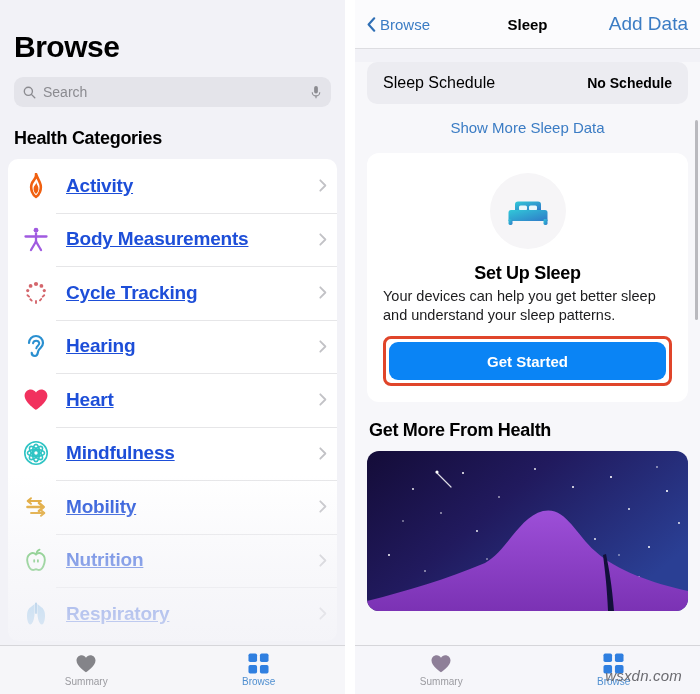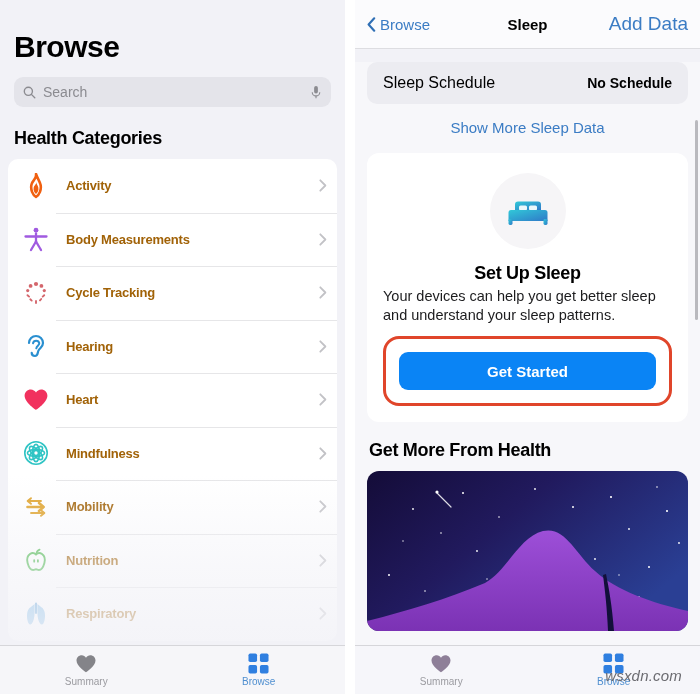--- a/index.html
+++ b/index.html
@@ -55,22 +55,23 @@
     position: relative;
   }
   .cat-row + .cat-row::before {
     content: ""; position: absolute; left: 48px; right: 0; top: 0;
     height: 1px; background: #e6e6e8;
   }
   .cat-ico { flex: none; width: 28px; height: 28px; display:flex; align-items:center; justify-content:center; }
   .cat-ico svg { display: block; }
   .cat-label {
     flex: 1; margin-left: 16px;
-    font-size: 13px; font-weight: bold; color: #a16207;
+    font-size: 19px; font-weight: bold; color: #1d4ed8;
     letter-spacing: -0.2px;
+    text-decoration: underline;
   }
   .chev { flex:none; width: 8px; height: 13px; display:block; }
   .list-fade {
     position: absolute; left: 0; right: 0; bottom: 49px; height: 170px;
     background: linear-gradient(to bottom, rgba(242,242,247,0) 0%, rgba(242,242,247,0.55) 55%, rgba(242,242,247,0.85) 100%);
     pointer-events: none;
   }
 
   
   .gap { width: 10px; height: 694px; background: #ffffff; }
@@ -132,22 +133,22 @@
   .setup-title {
     font-size: 18px; font-weight: bold; color: #000;
     letter-spacing: -0.3px; margin-bottom: 3px; text-align: center;
   }
   .setup-desc {
     font-size: 14.5px; color: #1c1c1e; line-height: 19px;
   }
   .btn-highlight {
     margin-top: 11px;
     border: 3px solid #e0452a;
-    border-radius: 16px;
-    padding: 13px;
+    border-radius: 8px;
+    padding: 3px;
     background: #fff;
   }
   .get-started {
     height: 38px; border-radius: 9px;
     background: #0a84f5;
     display: flex; align-items: center; justify-content: center;
     color: #fff; font-size: 15px; font-weight: bold;
     border: none; width: 100%;
     font-family: "Liberation Sans", sans-serif;
   }

